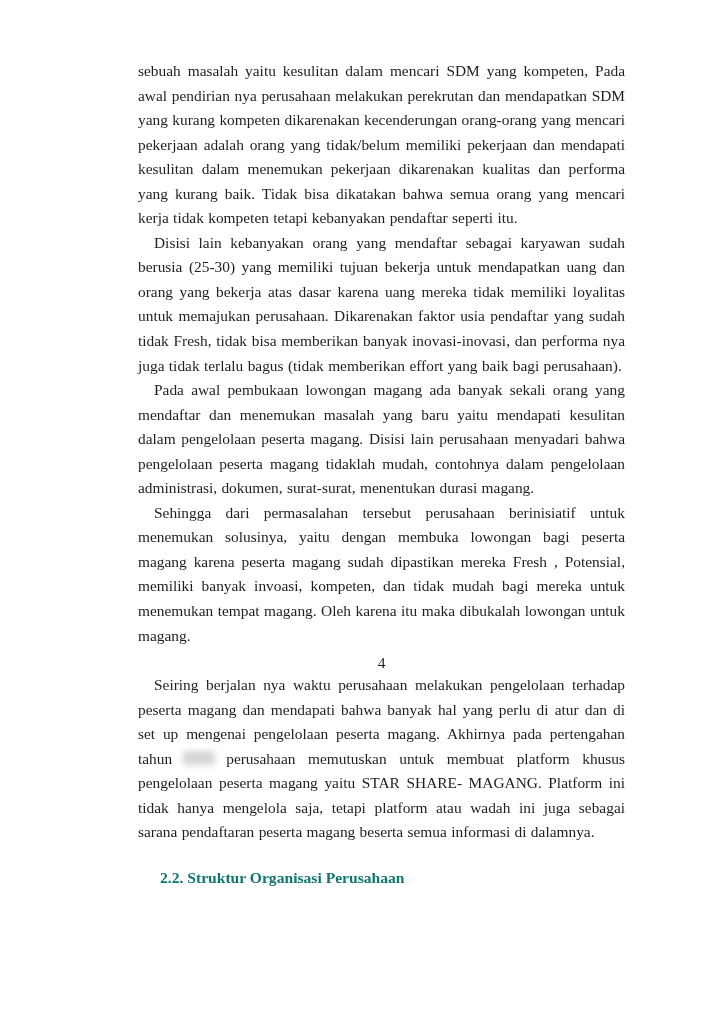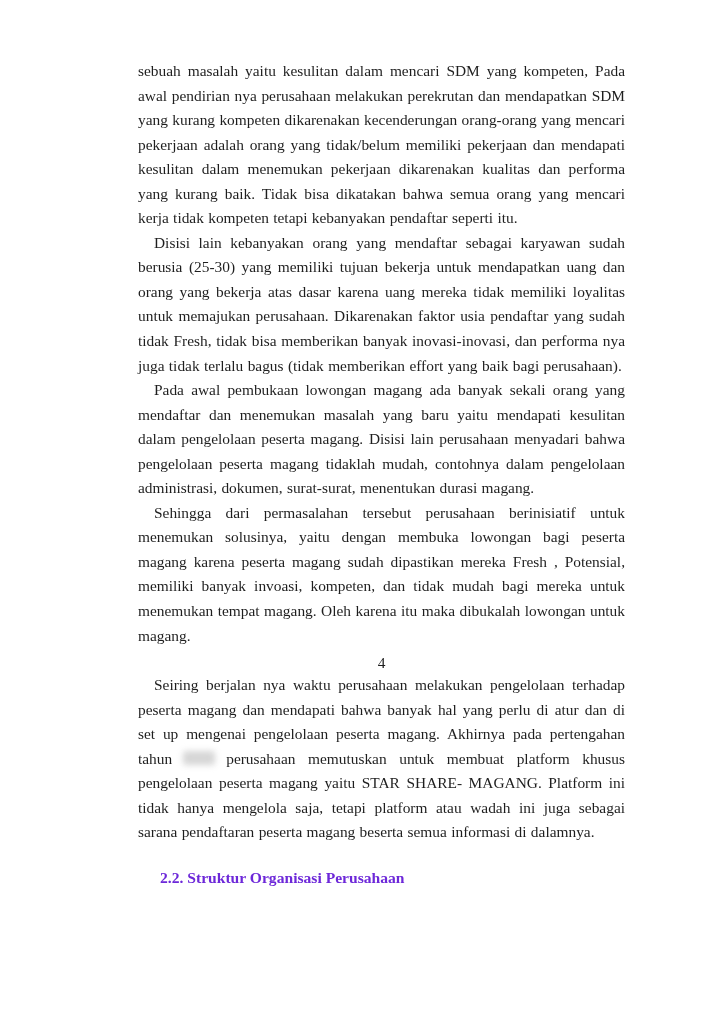--- a/index.html
+++ b/index.html
@@ -69,21 +69,21 @@
   }
 
   .section-heading {
     position: absolute;
     top: 866px;
     left: 22px;
     margin: 0;
     font-size: 15.6px;
     font-weight: bold;
     line-height: 24.55px;
-    color: #6d28d9;
+    color: #0f766e;
   }
 </style>
 </head>
 <body>
 
 <div class="page">
   <div class="text-column">
 
     <div class="body-flow">
       <p class="para no-indent">sebuah masalah yaitu kesulitan dalam mencari SDM yang kompeten, Pada awal pendirian nya perusahaan melakukan perekrutan dan mendapatkan SDM yang kurang kompeten dikarenakan kecenderungan orang-orang yang mencari pekerjaan adalah orang yang tidak/belum memiliki pekerjaan dan mendapati kesulitan dalam menemukan pekerjaan dikarenakan kualitas dan performa yang kurang baik. Tidak bisa dikatakan bahwa semua orang yang mencari kerja tidak kompeten tetapi kebanyakan pendaftar seperti itu.</p>

